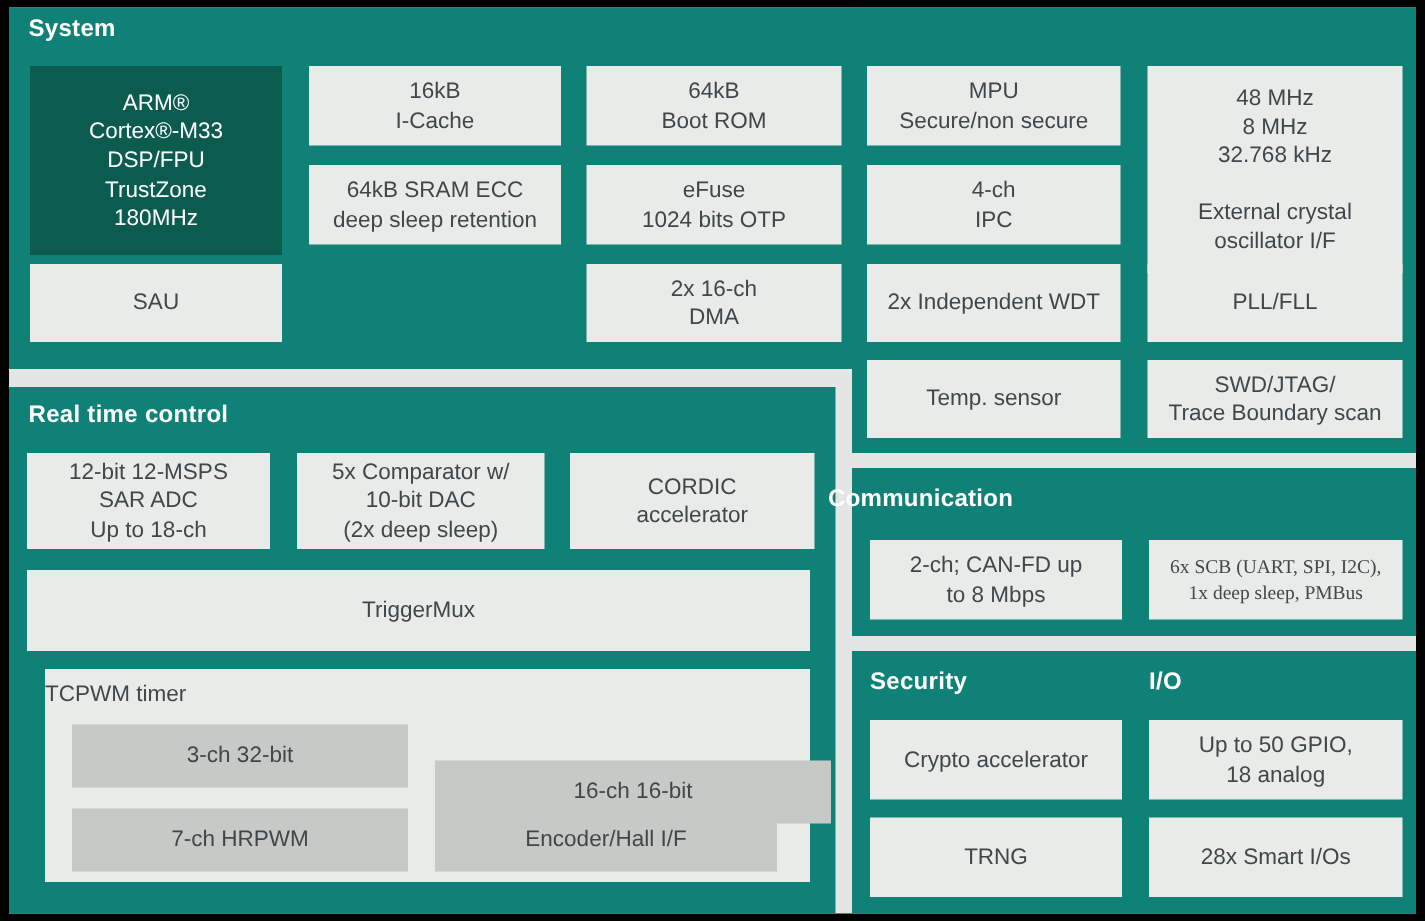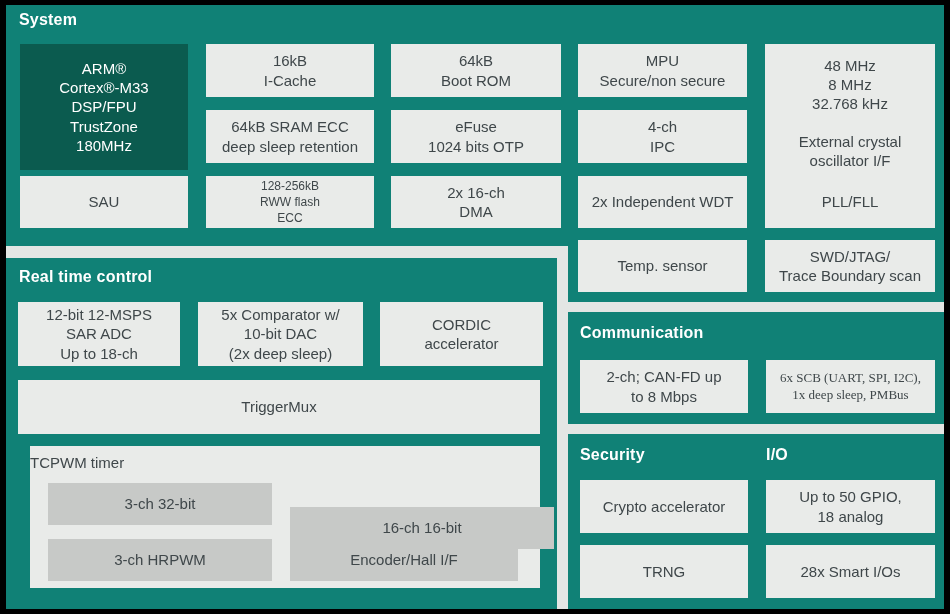--- a/index.html
+++ b/index.html
@@ -36,50 +36,49 @@
   <div class="bg"></div>
 
   <div class="panel" style="left:6px;top:5px;width:938px;height:241px"></div>
   <div class="panel" style="left:568px;top:5px;width:376px;height:297px"></div>
   <div class="panel" style="left:6px;top:258px;width:551px;height:351px"></div>
   <div class="panel" style="left:568px;top:312px;width:376px;height:112px"></div>
   <div class="panel" style="left:568px;top:434px;width:376px;height:175px"></div>
 
   <div class="panel-title" style="left:19px;top:11px">System</div>
   <div class="panel-title" style="left:19px;top:268px">Real time control</div>
-  <div class="panel-title" style="left:580px;top:324px">Communication</div>
+  <div class="panel-title" style="left:552px;top:324px">Communication</div>
   <div class="panel-title" style="left:580px;top:446px">Security</div>
   <div class="panel-title" style="left:766px;top:446px">I/O</div>
 
   <div class="blk dark" style="left:20px;top:44px;width:168px;height:126px">ARM®<br>Cortex®-M33<br>DSP/FPU<br>TrustZone<br>180MHz</div>
   <div class="blk" style="left:206px;top:44px;width:168px;height:53px">16kB<br>I-Cache</div>
   <div class="blk" style="left:391px;top:44px;width:170px;height:53px">64kB<br>Boot ROM</div>
   <div class="blk" style="left:578px;top:44px;width:169px;height:53px">MPU<br>Secure/non secure</div>
   <div class="blk" style="left:765px;top:44px;width:170px;height:138px">48 MHz<br>8 MHz<br>32.768 kHz<br><br>External crystal<br>oscillator I/F</div>
   <div class="blk" style="left:206px;top:110px;width:168px;height:53px">64kB SRAM ECC<br>deep sleep retention</div>
   <div class="blk" style="left:391px;top:110px;width:170px;height:53px">eFuse<br>1024 bits OTP</div>
   <div class="blk" style="left:578px;top:110px;width:169px;height:53px">4-ch<br>IPC</div>
   <div class="blk" style="left:20px;top:176px;width:168px;height:52px">SAU</div>
-  <div class="blk small" style="left:206px;top:176px;width:168px;height:52px">128-256kB<br>RWW flash<br>ECC</div>
   <div class="blk" style="left:391px;top:176px;width:170px;height:52px">2x 16-ch<br>DMA</div>
   <div class="blk" style="left:578px;top:176px;width:169px;height:52px">2x Independent WDT</div>
   <div class="blk" style="left:765px;top:176px;width:170px;height:52px">PLL/FLL</div>
   <div class="blk" style="left:578px;top:240px;width:169px;height:52px">Temp. sensor</div>
   <div class="blk" style="left:765px;top:240px;width:170px;height:52px">SWD/JTAG/<br>Trace Boundary scan</div>
 
   <div class="blk" style="left:18px;top:302px;width:162px;height:64px">12-bit 12-MSPS<br>SAR ADC<br>Up to 18-ch</div>
   <div class="blk" style="left:198px;top:302px;width:165px;height:64px">5x Comparator w/<br>10-bit DAC<br>(2x deep sleep)</div>
   <div class="blk" style="left:380px;top:302px;width:163px;height:64px">CORDIC<br>accelerator</div>
   <div class="blk" style="left:18px;top:380px;width:522px;height:54px">TriggerMux</div>
 
   <div class="blk" style="left:30px;top:446px;width:510px;height:142px"></div>
   <div class="group-label" style="left:30px;top:454px;width:510px">TCPWM timer</div>
   <div class="blk gray" style="left:48px;top:483px;width:224px;height:42px">3-ch 32-bit</div>
   <div class="blk gray" style="left:290px;top:507px;width:264px;height:42px">16-ch 16-bit</div>
-  <div class="blk gray" style="left:48px;top:539px;width:224px;height:42px">3-ch HRPWM</div>
+  <div class="blk gray" style="left:48px;top:539px;width:224px;height:42px">7-ch HRPWM</div>
   <div class="blk gray" style="left:290px;top:539px;width:228px;height:42px">Encoder/Hall I/F</div>
 
   <div class="blk" style="left:580px;top:360px;width:168px;height:53px">2-ch; CAN-FD up<br>to 8 Mbps</div>
   <div class="blk msmall" style="left:766px;top:360px;width:169px;height:53px">6x SCB (UART, SPI, I2C),<br>1x deep sleep, PMBus</div>
 
   <div class="blk" style="left:580px;top:480px;width:168px;height:53px">Crypto accelerator</div>
   <div class="blk" style="left:580px;top:545px;width:168px;height:53px">TRNG</div>
 
   <div class="blk" style="left:766px;top:480px;width:169px;height:53px">Up to 50 GPIO,<br>18 analog</div>
   <div class="blk" style="left:766px;top:545px;width:169px;height:53px">28x Smart I/Os</div>

